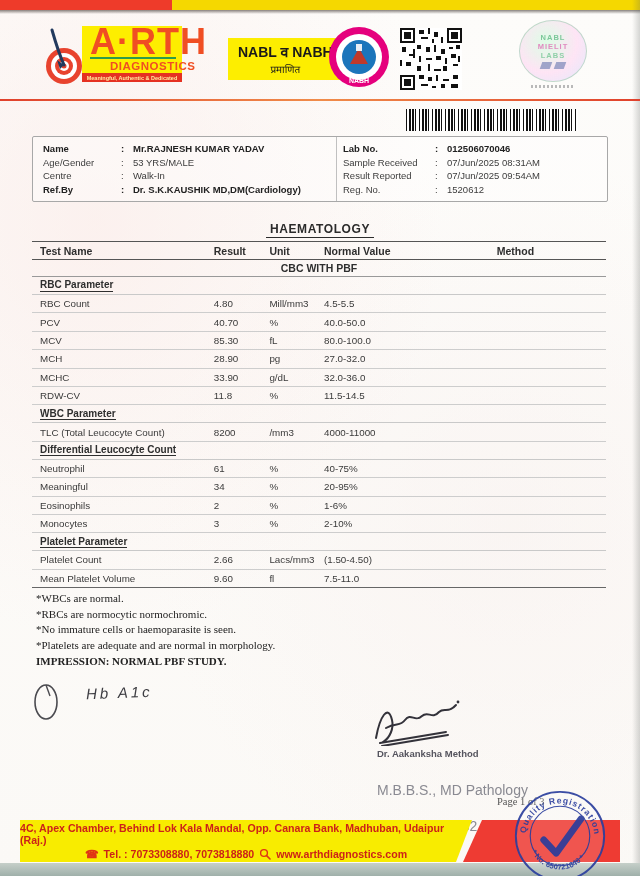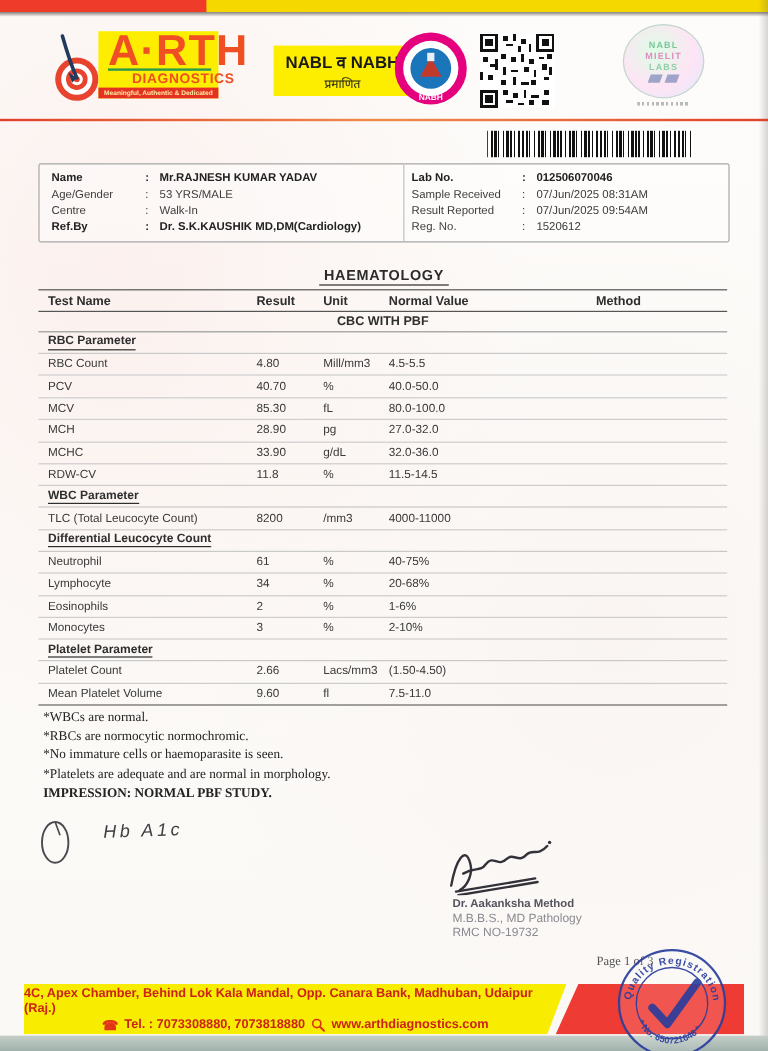--- a/index.html
+++ b/index.html
@@ -77,21 +77,21 @@
   .impression{font-weight:bold;margin-top:1px;}
 
   
   .hand-mark{position:absolute;top:676px;left:30px;}
   .hand-text{position:absolute;top:684px;left:86px;font-size:15px;color:#3d3d42;letter-spacing:3px;transform:rotate(-2deg);font-style:italic;}
 
   
   .signature{position:absolute;top:694px;left:368px;}
   .docblock{position:absolute;top:748px;left:377px;font-size:9.5px;line-height:12px;}
   .doc-name{font-weight:bold;color:#55545e;}
-  .doc-qual,.doc-reg{color:#8a8a92;font-size:10px;}
+  .doc-qual,.doc-reg{color:#8a8a92;font-size:14px;margin-top:24px;}
 
   .page-label{position:absolute;top:796px;left:497px;font-family:"Liberation Serif",serif;font-size:10.5px;color:#555;}
   .stamp{position:absolute;top:788px;left:512px;z-index:5;opacity:.92;}
 
   
   .footer-yellow{position:absolute;top:820px;left:20px;width:452px;height:42px;background:#f8ec00;
     clip-path:polygon(0 0,100% 0,calc(100% - 16px) 100%,0 100%);
     display:flex;flex-direction:column;justify-content:center;align-items:center;}
   .f-line1{font-size:10.6px;font-weight:bold;color:#cc2218;}
   .f-line2{font-size:10.6px;font-weight:bold;color:#cc2218;margin-top:2px;display:flex;align-items:center;gap:5px;}
@@ -299,24 +299,24 @@
           <span>Differential Leucocyte Count</span>
         </div>
         <div class="t-row">
           <div class="c-name">Neutrophil</div>
           <div class="c-result">61</div>
           <div class="c-unit">%</div>
           <div class="c-normal">40-75%</div>
           <div class="c-method"></div>
         </div>
         <div class="t-row">
-          <div class="c-name">Lymphocyte</div>
+          <div class="c-name">Meaningful</div>
           <div class="c-result">34</div>
           <div class="c-unit">%</div>
-          <div class="c-normal">20-68%</div>
+          <div class="c-normal">20-95%</div>
           <div class="c-method"></div>
         </div>
         <div class="t-row">
           <div class="c-name">Eosinophils</div>
           <div class="c-result">2</div>
           <div class="c-unit">%</div>
           <div class="c-normal">1-6%</div>
           <div class="c-method"></div>
         </div>
         <div class="t-row">

